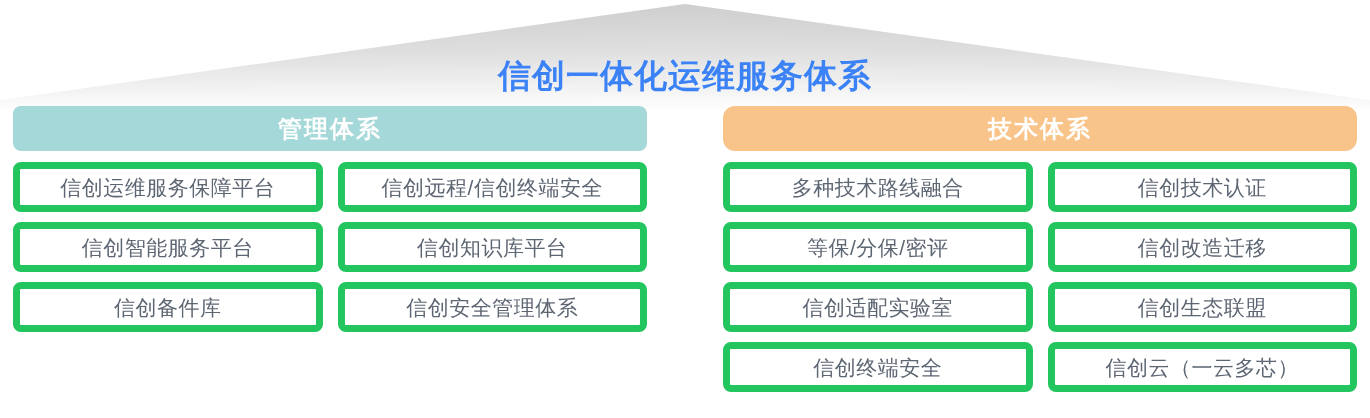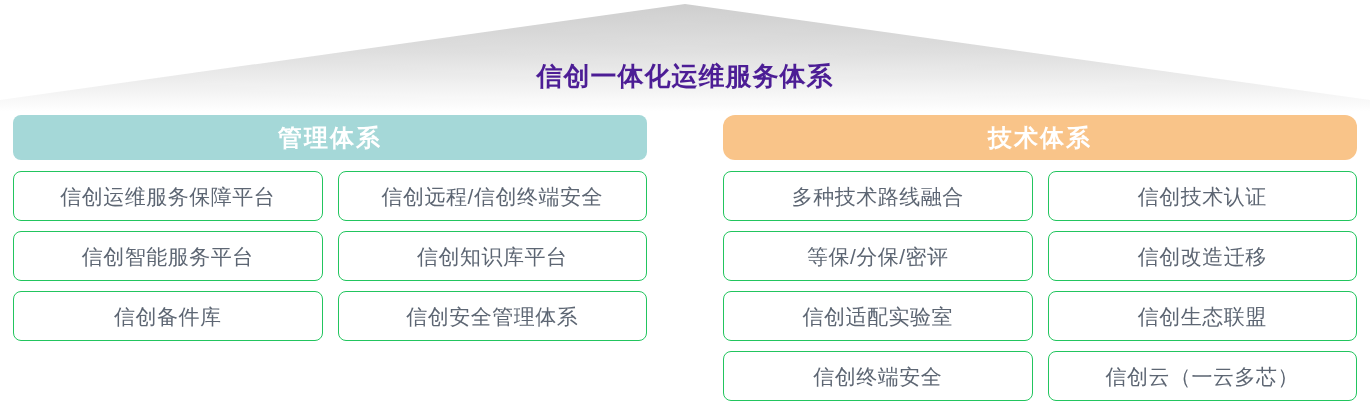--- a/index.html
+++ b/index.html
@@ -36,33 +36,33 @@
     width: 1370px;
     height: 112px;
   }
 
   .main-title {
     position: absolute;
     left: 0;
     top: 56px;
     width: 1370px;
     text-align: center;
-    font-size: 26px;
+    font-size: 33px;
     font-weight: bold;
     letter-spacing: 1px;
-    color: #4c1d95;
+    color: #3b82f6;
     white-space: nowrap;
     line-height: 40px;
   }
 
   
   .groups {
     position: absolute;
     left: 0;
-    top: 115px;
+    top: 106px;
     width: 1370px;
     display: flex;
     gap: 76px;
     padding: 0 13px;
     box-sizing: border-box;
   }
   .group {
     flex: 1 1 0;
     display: flex;
     flex-direction: column;
@@ -86,21 +86,21 @@
   .cell-grid {
     margin-top: 11px;
     display: grid;
     grid-template-columns: 1fr 1fr;
     column-gap: 15px;
     row-gap: 10px;
   }
 
   .cell {
     height: 50px;
-    border: 1px solid #22c55e;
+    border: 7px solid #22c55e;
     border-radius: 8px;
     background: #ffffff;
     display: flex;
     align-items: center;
     justify-content: center;
     color: #5d6673;
     font-size: 21px;
     letter-spacing: 0.5px;
     line-height: 1;
     box-sizing: border-box;

